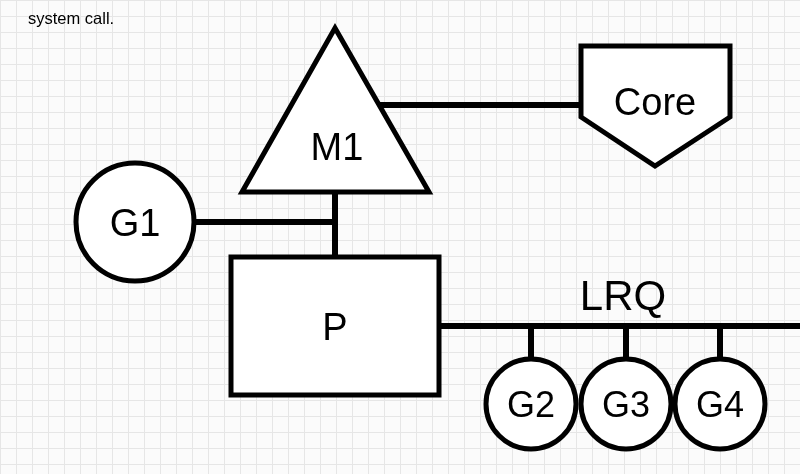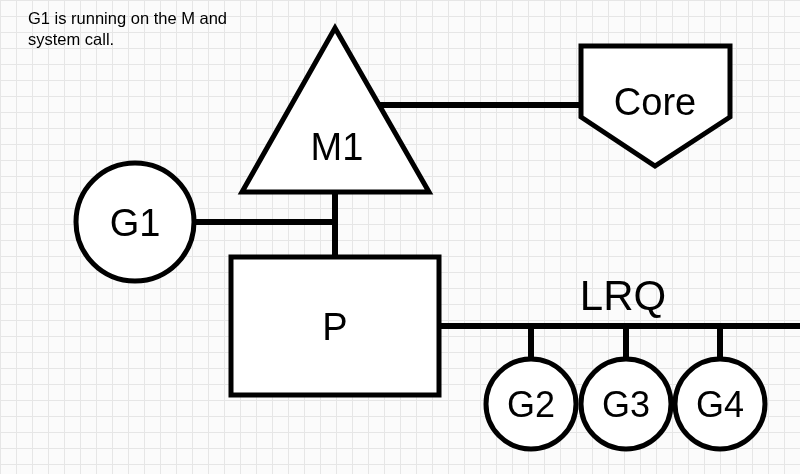--- a/index.html
+++ b/index.html
@@ -63,21 +63,20 @@
     fill: #000000;
     text-anchor: middle;
   }
 </style>
 </head>
 <body>
 
 <div class="canvas">
 
   <div class="caption">
-    <div>G1 is running on the M and</div>
     <div>system call.</div>
   </div>
 
   <svg class="diagram" viewBox="0 0 800 474">
 
     <line class="connector" x1="370" y1="105" x2="600" y2="105"></line>
     <line class="connector" x1="190" y1="222" x2="338" y2="222"></line>
     <line class="connector" x1="335" y1="185" x2="335" y2="262"></line>
     <line class="connector" x1="437" y1="326" x2="800" y2="326"></line>
     <line class="connector" x1="531" y1="326" x2="531" y2="362"></line>

